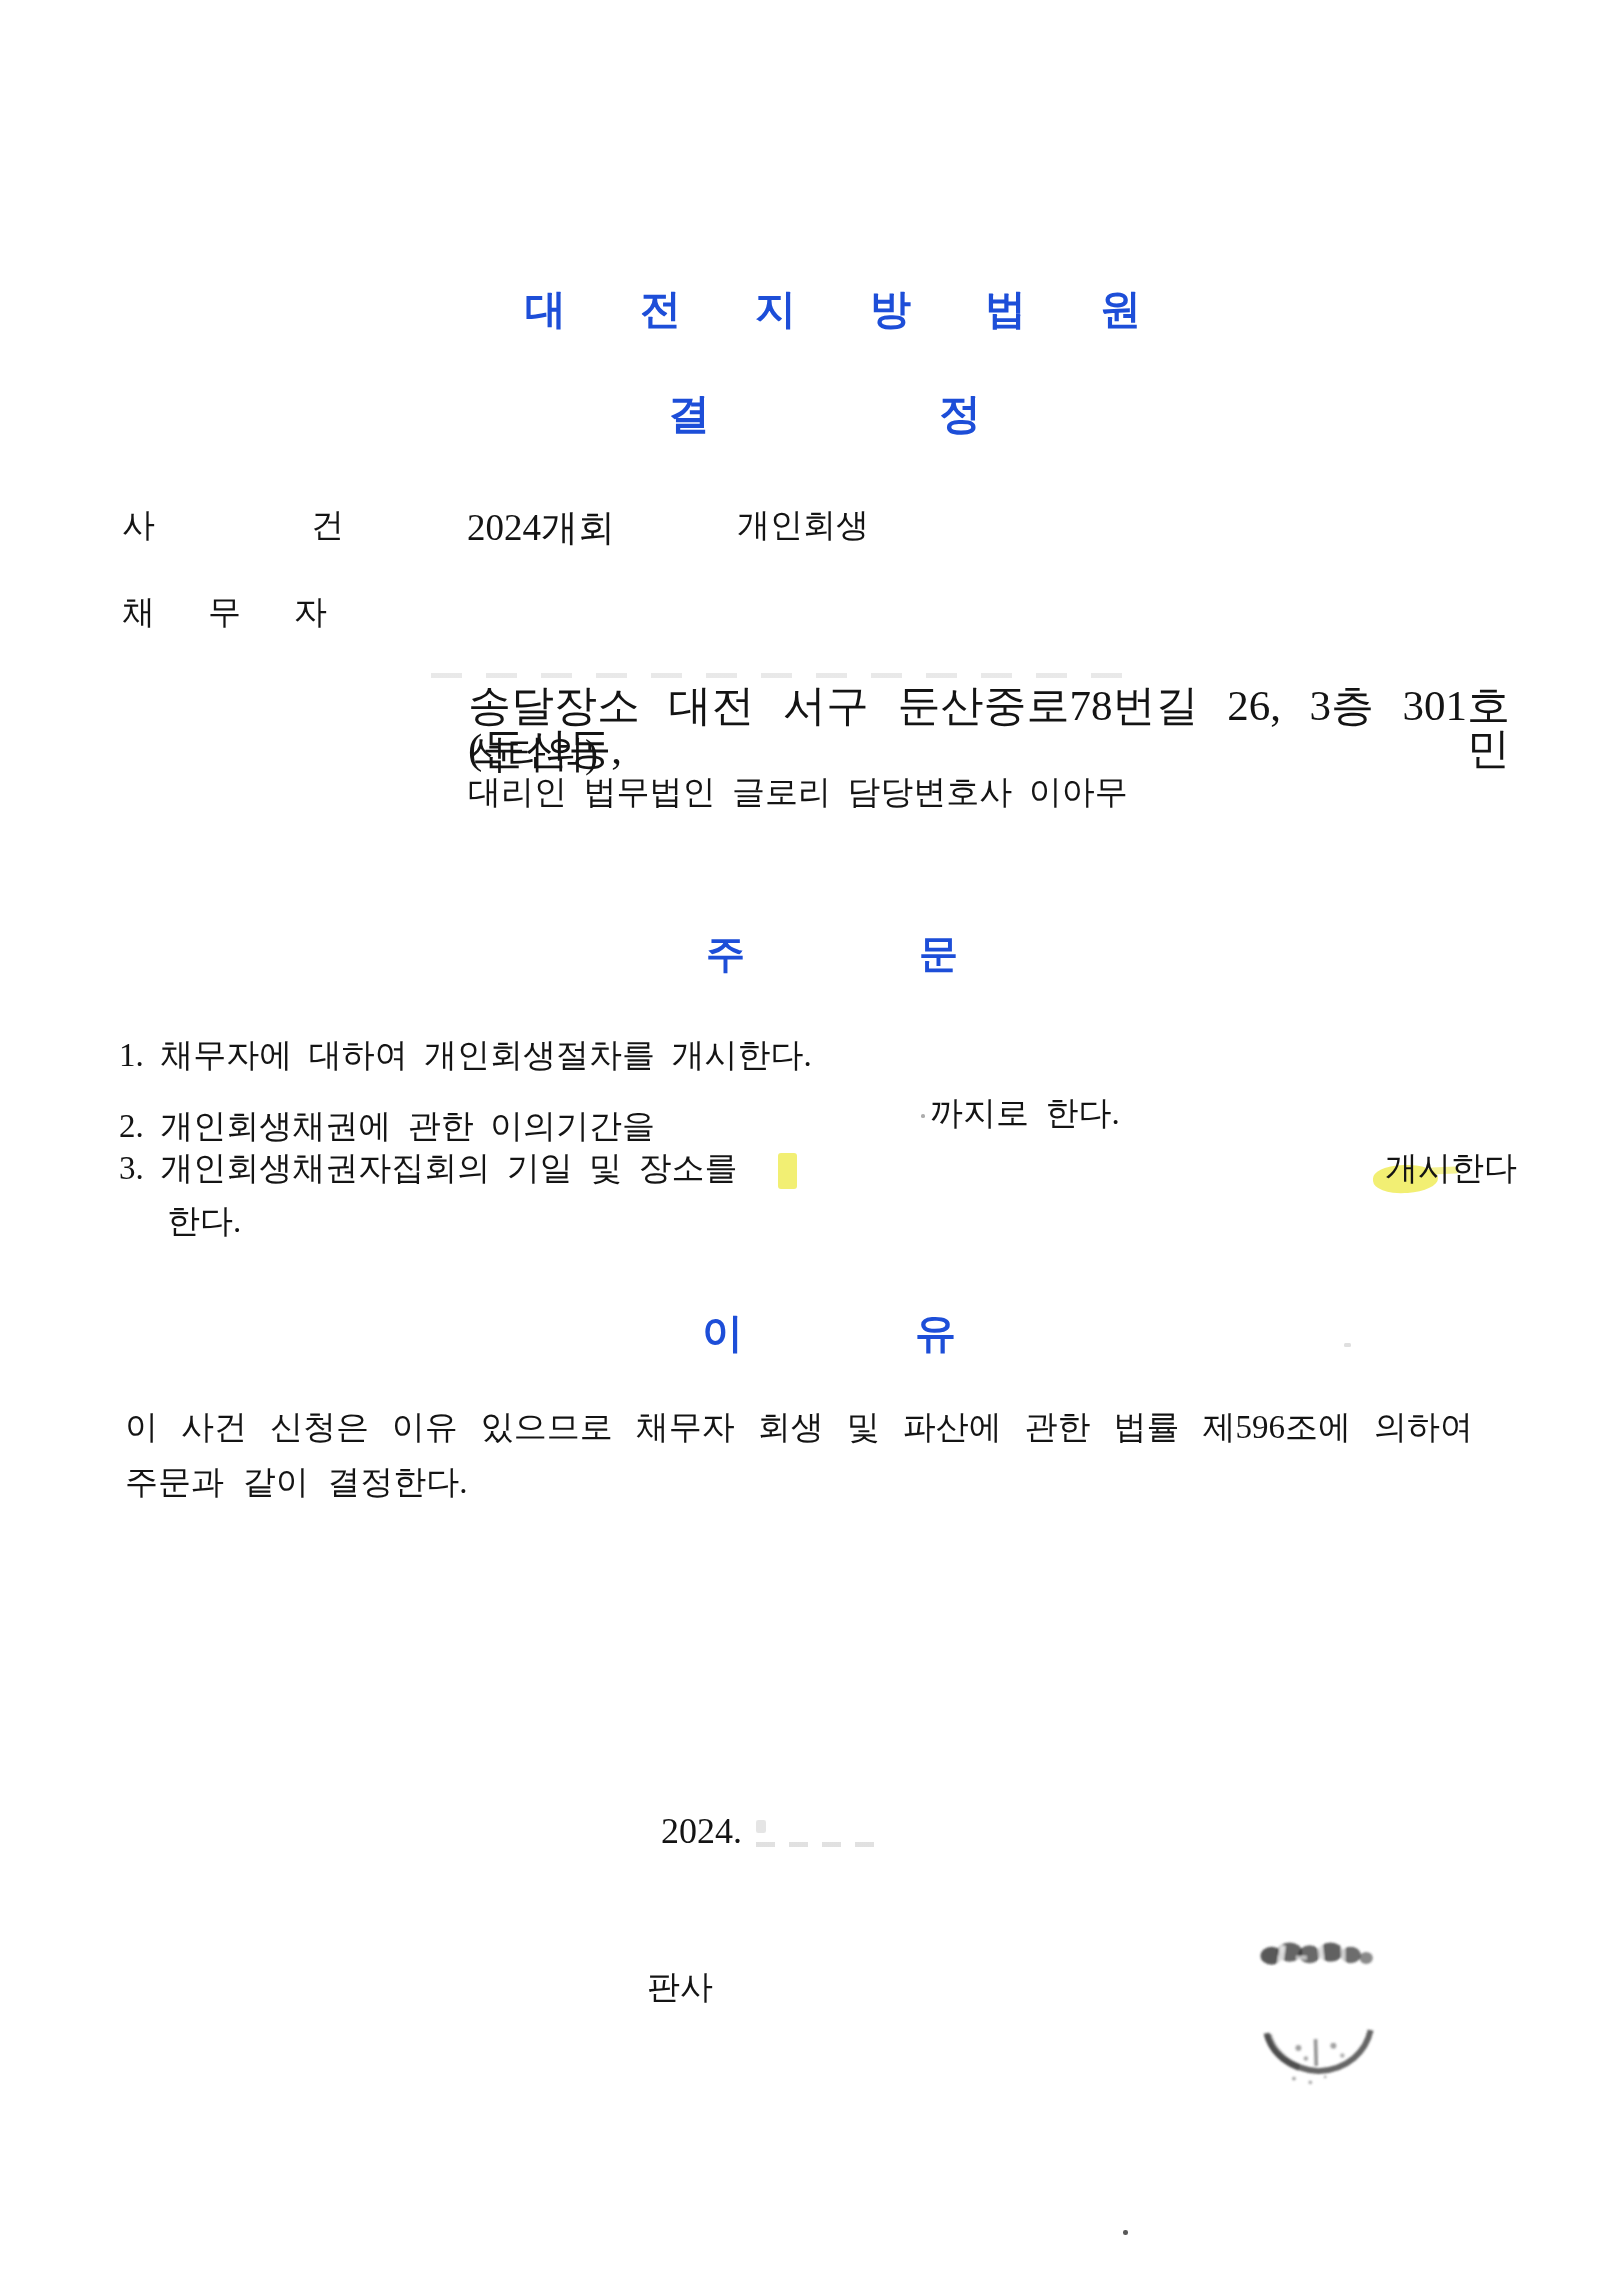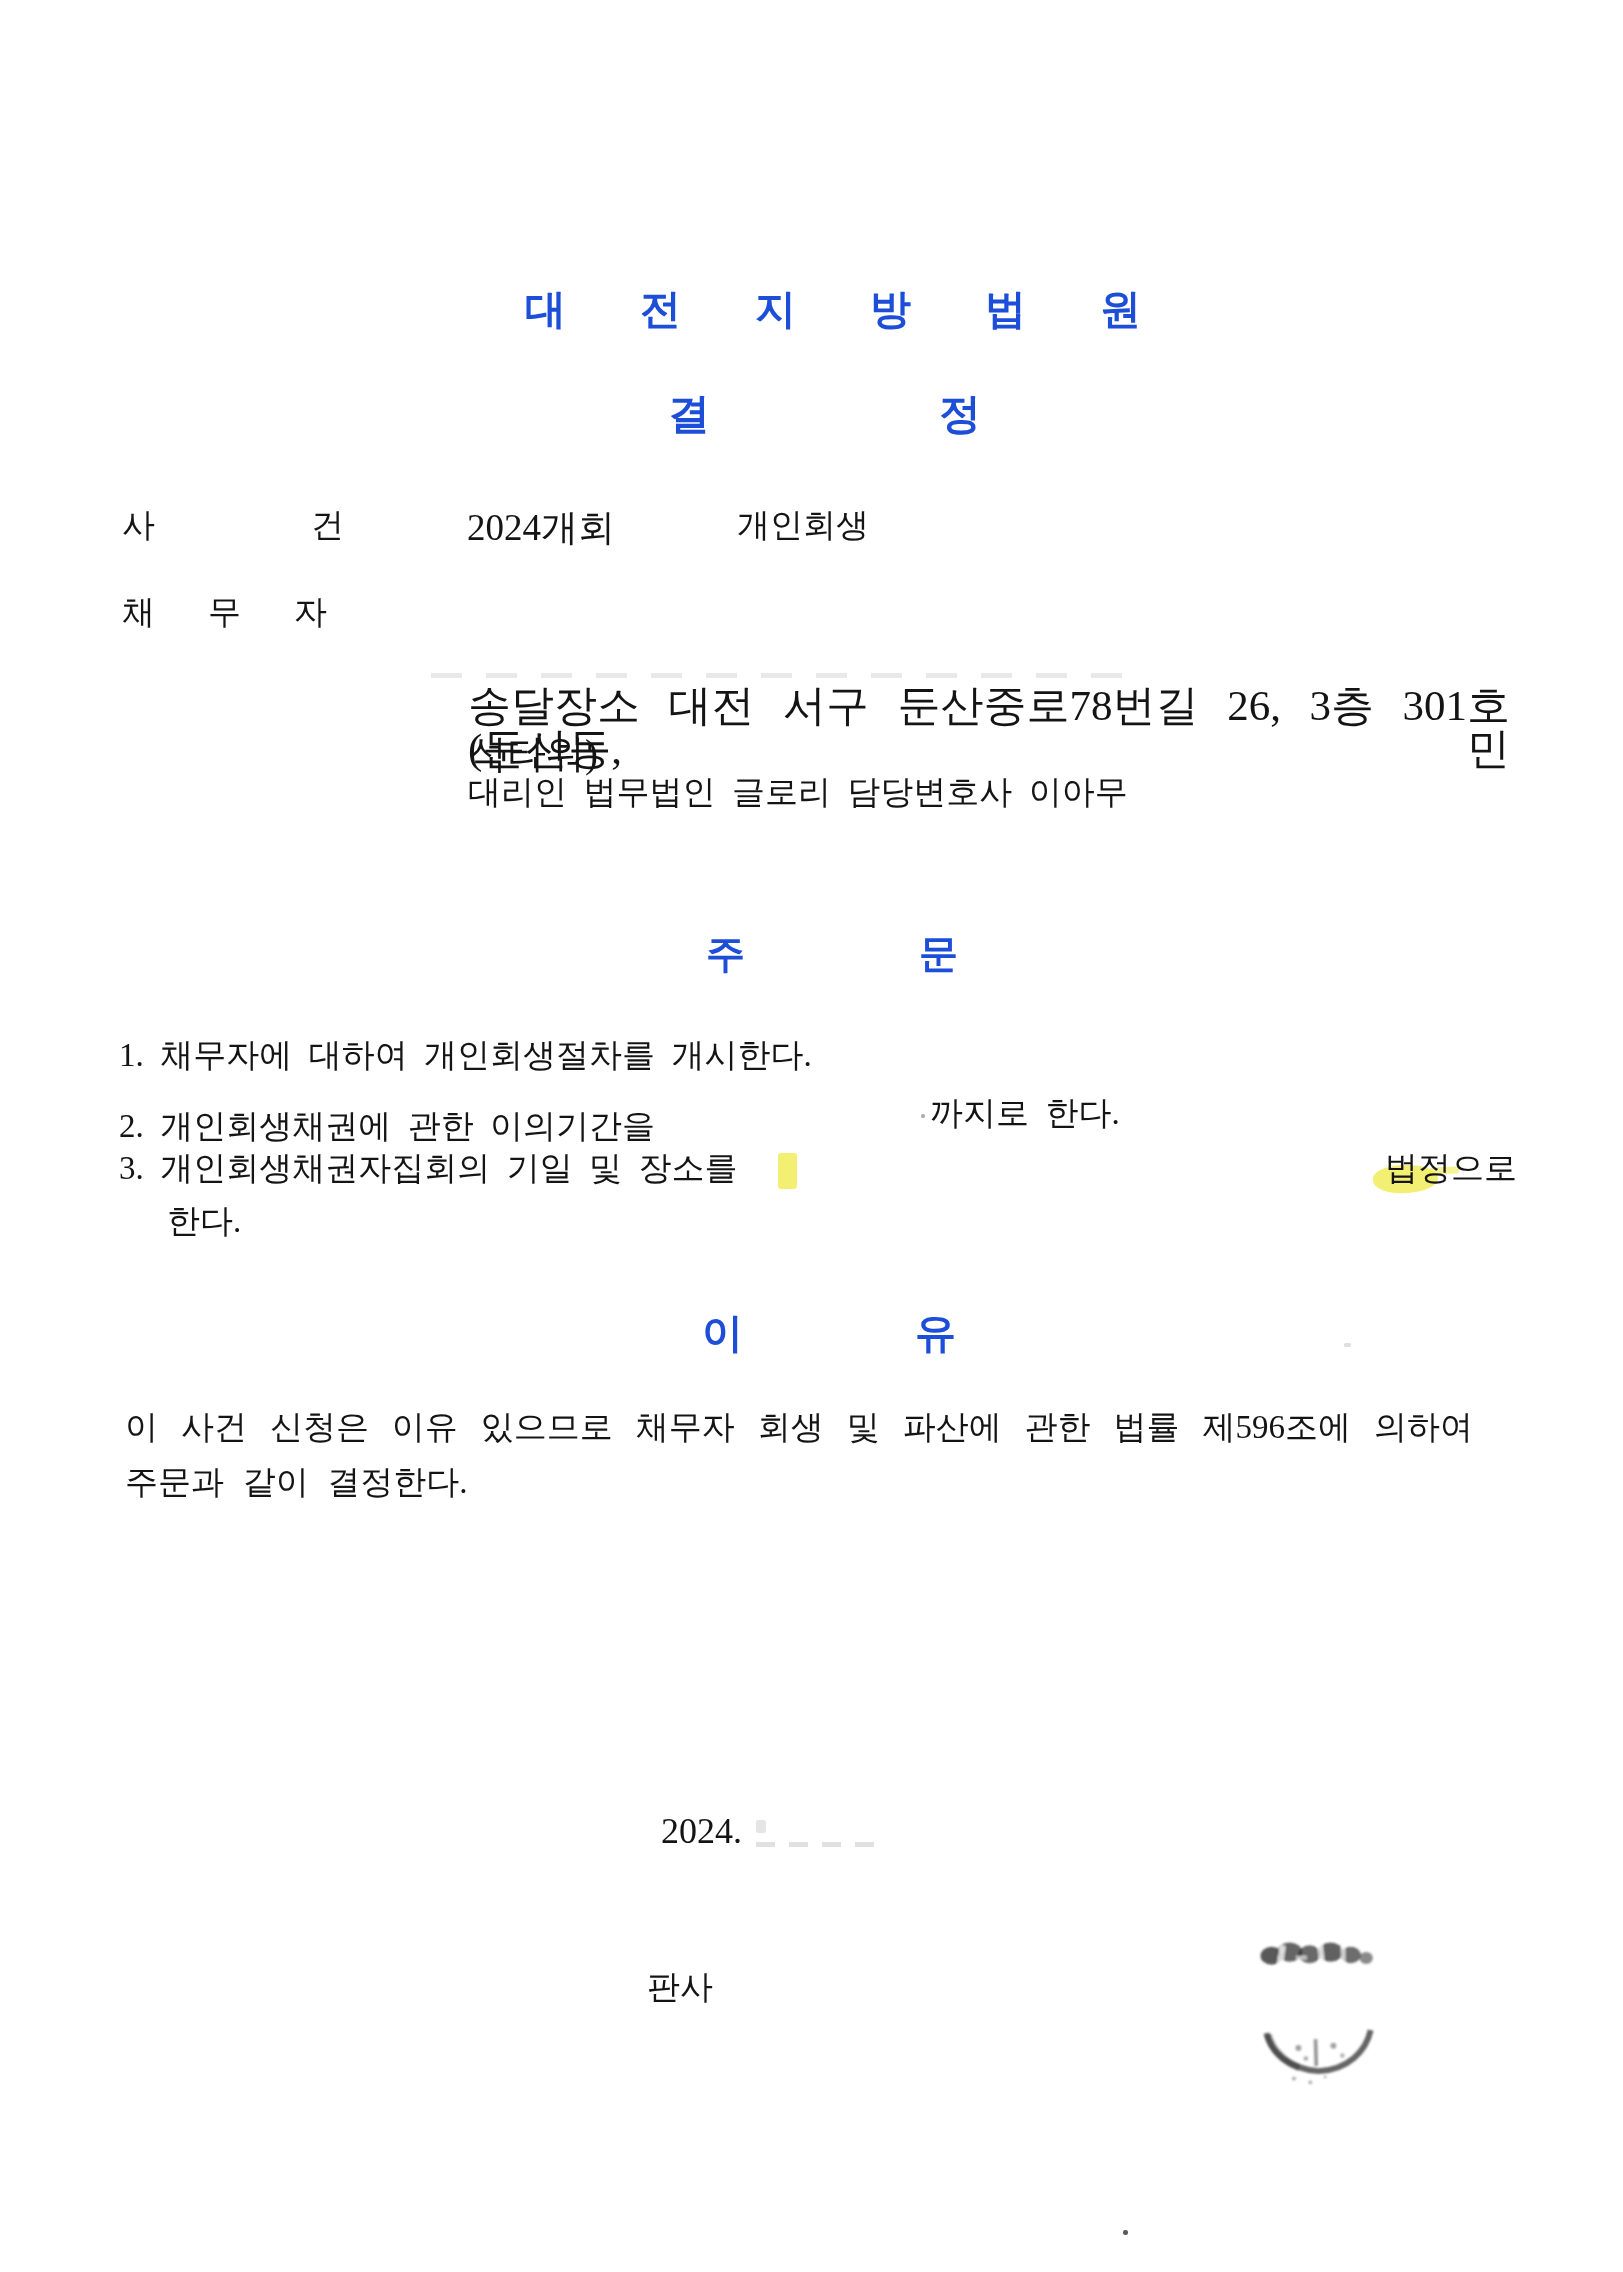--- a/index.html
+++ b/index.html
@@ -46,21 +46,21 @@
 
   <div class="abs serif" style="left:119px;top:1097px;font-size:33px;margin-top:13px;">2. 개인회생채권에 관한 이의기간을</div>
   <div class="artifact" style="left:921px;top:1114px;width:3.7px;height:3.7px;border-radius:50%;background:#777;opacity:.6;"></div>
   <div class="abs serif" style="left:930px;top:1097px;font-size:33px;">까지로 한다.</div>
 
   <div class="hl" style="left: 778px; top: 1153px; width: 18.6px; height: 36px; border-radius: 3px; background: rgb(240, 236, 90);"></div>
   <div class="hl" style="left: 1373px; top: 1165px; width: 65px; height: 28px; border-radius: 45% 55% 50% 50%; transform: rotate(-3deg); background: rgb(240, 236, 90);"></div>
   <div class="hl" style="left: 1429px; top: 1167px; width: 30px; height: 7.4px; border-radius: 4.5px; transform: rotate(-2deg); opacity: 0.65; background: rgb(240, 236, 90);"></div>
 
   <div class="abs serif" style="left:119px;top:1152px;font-size:33px;">3. 개인회생채권자집회의 기일 및 장소를</div>
-  <div class="abs serif" style="left:1385px;top:1152px;font-size:33px;">법정으로</div>
+  <div class="abs serif" style="left:1385px;top:1152px;font-size:33px;">개시한다</div>
   <div class="abs serif" style="left:167px;top:1205px;font-size:33px;">한다.</div>
 
   <div class="abs sans" style="left:702px;top:1313px;font-size:41px;letter-spacing:172px;">이유</div>
   <div class="artifact" style="left:1344px;top:1343px;width:6.7px;height:3.7px;background:#c9c9c9;opacity:.6;border-radius:1.5px;"></div>
 
   <div class="abs serif just" style="left:125px;top:1411px;width:1348px;font-size:33px;">이 사건 신청은 이유 있으므로 채무자 회생 및 파산에 관한 법률 제596조에 의하여</div>
   <div class="abs serif" style="left:125px;top:1466px;font-size:33px;word-spacing:10.4px;">주문과 같이 결정한다.</div>
 
   <div class="abs serif" style="left:661px;top:1813px;font-size:36px;">2024.</div>
 

